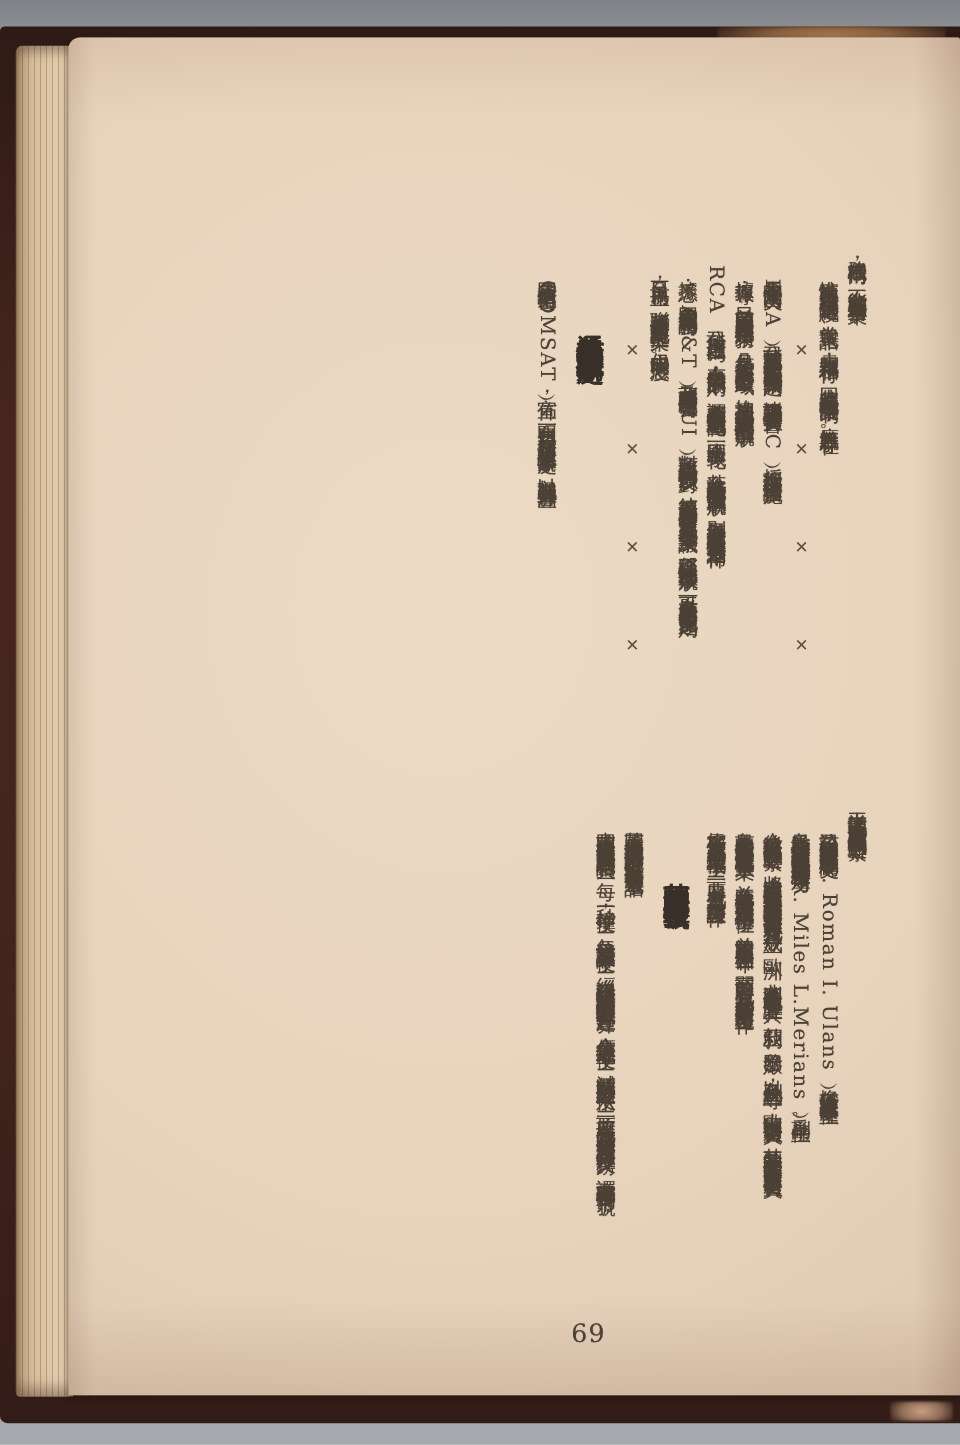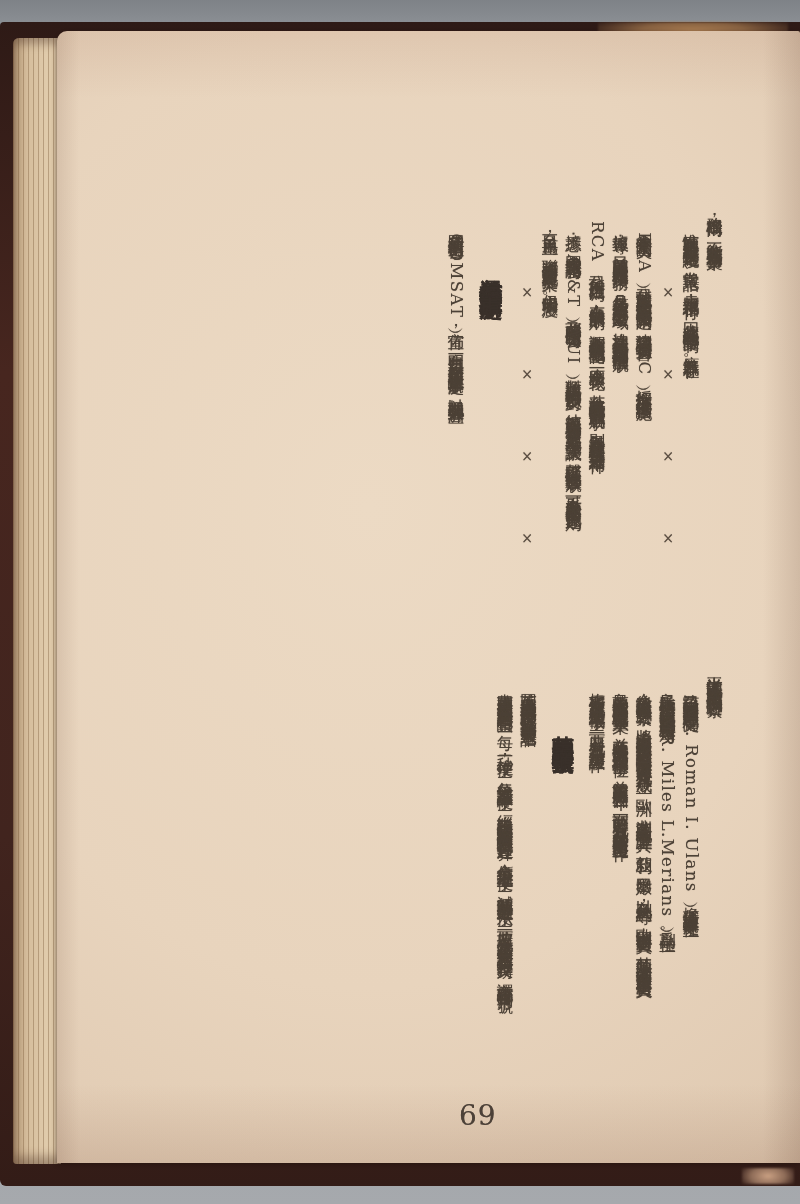--- a/index.html
+++ b/index.html
@@ -66,22 +66,22 @@
   .vband .h2{font-size:22px;line-height:31px;}
   .vband .sep{
     letter-spacing:66px;
     padding-inline-start:80px;
     font-size:14px;
     color:#5a4d41;
   }
   #band-top{top:173px;right:74px;left:100px;height:432px;}
   #band-bottom{top:632px;right:74px;left:100px;height:434px;}
   .page-number{
-    position:absolute;left:402px;top:1068px;
-    font-size:28px;color:#4c4138;letter-spacing:1px;
+    position:absolute;left:419px;top:1068px;
+    font-size:21px;color:#4c4138;letter-spacing:1px;
     text-shadow:0 0 .6px rgba(76,65,56,.6);
   }
 </style>
 </head>
 <body>
 
 <div class="photo-bg"></div>
 
 <div class="book-cover"></div>
 <div class="cover-wear"></div>

